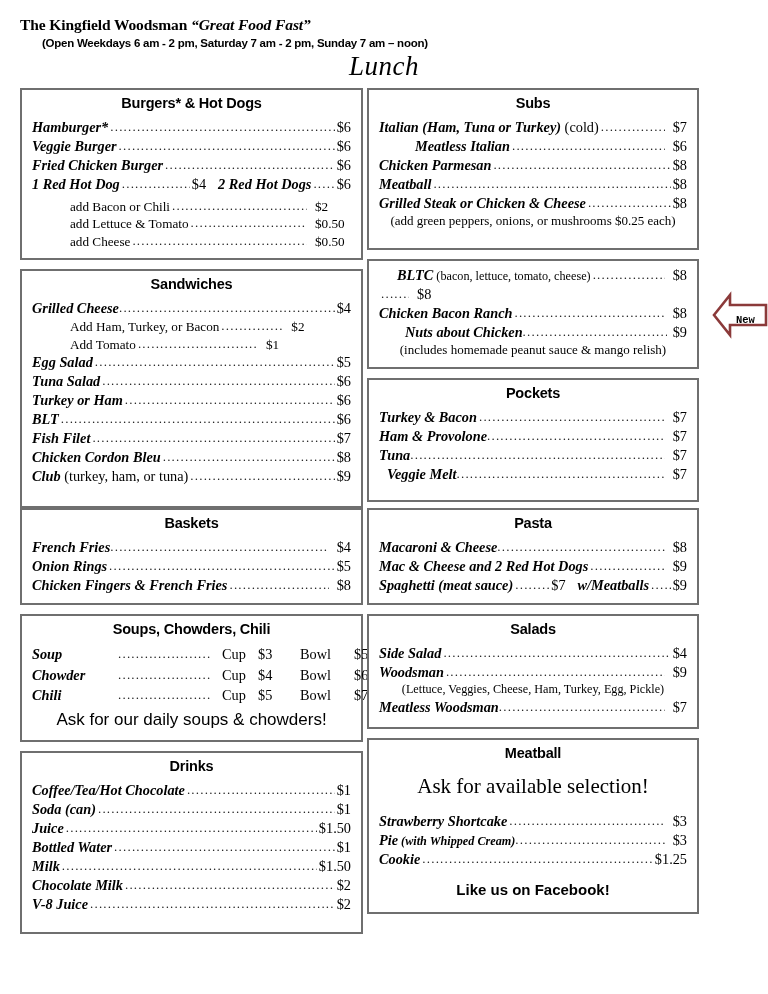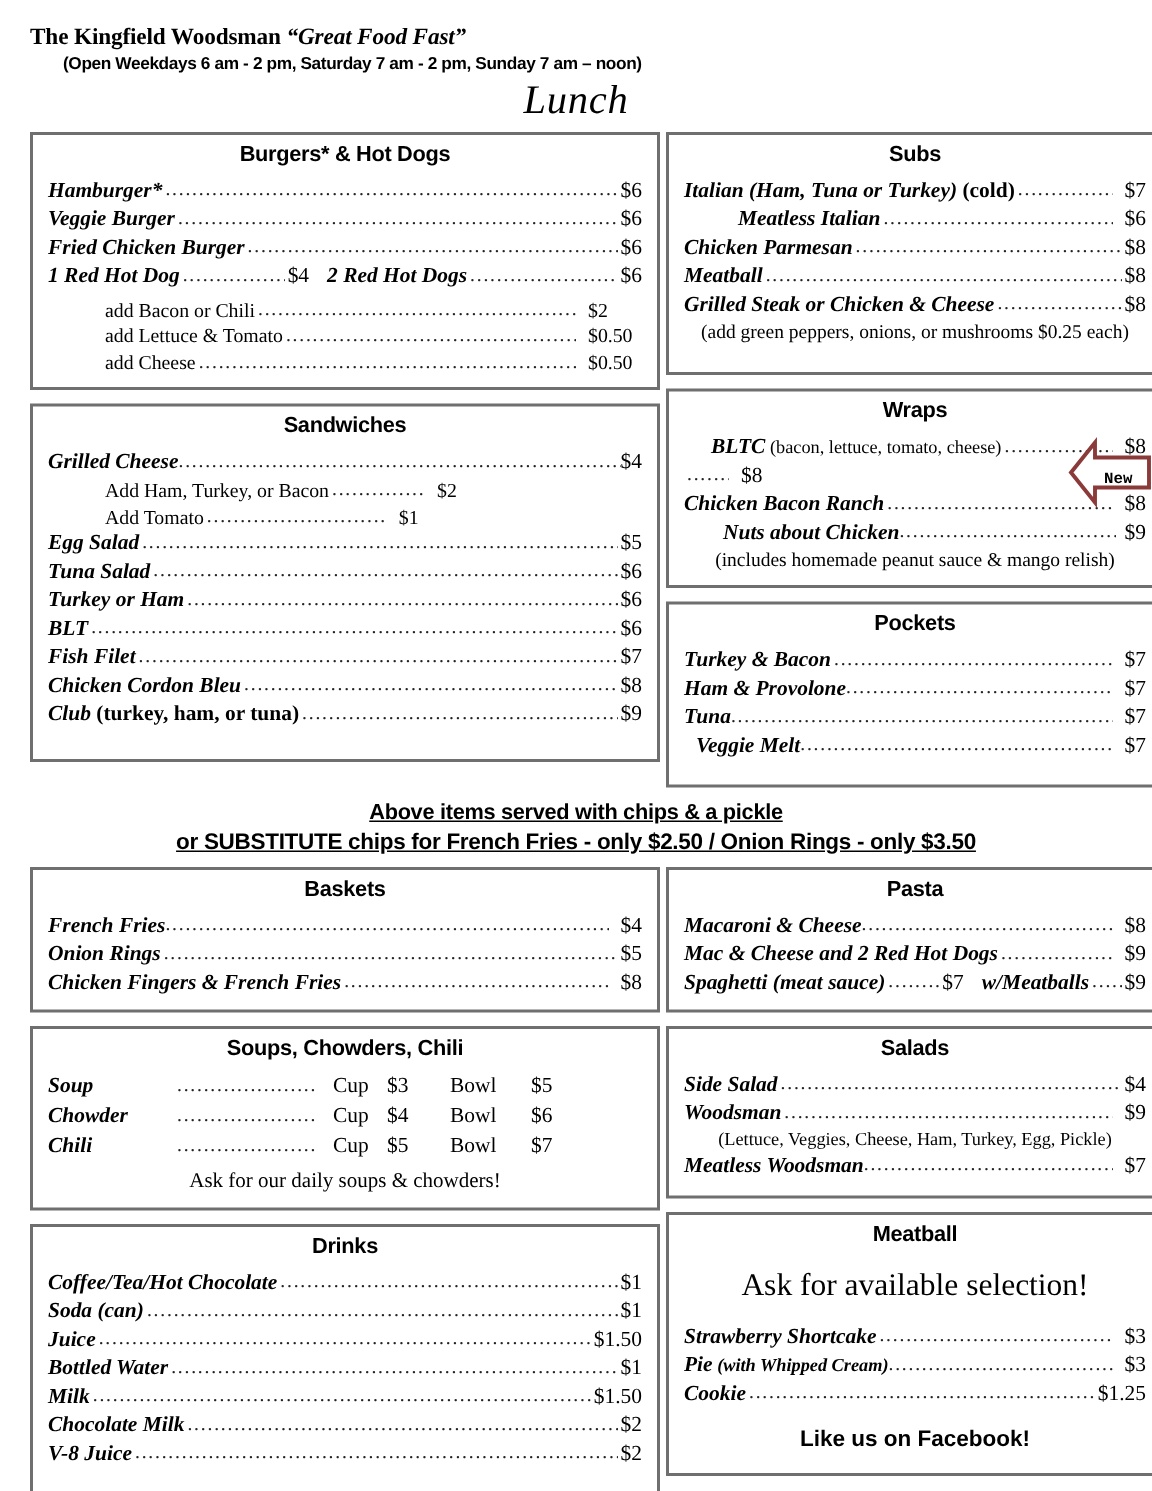--- a/index.html
+++ b/index.html
@@ -44,21 +44,21 @@
   .lunch {
     text-align: center;
     font-family: "Liberation Serif", serif;
     font-style: italic; font-size: 27px;
     margin: 2px 0 6px 0; letter-spacing: 0.5px;
   }
 
   
   .cols { display: flex; gap: 4px; }
   .col { display: flex; flex-direction: column; gap: 9px; }
-  .col-left { width: 420px; }
+  .col-left { width: 343px; }
   .col-right { width: 332px; }
 
   .box {
     border: 2.5px solid #6f6f6f;
     background: #fff;
     padding: 5px 10px 8px 10px;
     position: relative;
   }
   .box-title {
     text-align: center;
@@ -69,21 +69,21 @@
     letter-spacing: -0.2px;
   }
 
   
   .line {
     display: flex; align-items: baseline;
     font-size: 14.3px; line-height: 1.33;
     white-space: nowrap;
   }
   .line .nm { font-style: italic; font-weight: bold; }
-  .line .nm .reg { font-style: normal; font-weight: bold; }
+  .line .nm .reg { font-style: normal; font-weight: normal; }
   .line .nm .sm { font-size: 12.2px; font-style: normal; font-weight: normal; }
   .line .nm .smi { font-size: 12.2px; font-style: italic; font-weight: bold; }
   .dots {
     flex: 1 1 auto;
     overflow: hidden;
     margin: 0 2px;
     position: relative; top: -1px;
     font-size: 13px;
     letter-spacing: 1.2px;
     color: #222;
@@ -307,21 +307,20 @@
         </div>
         <div class="line">
           <span class="nm"><span>Grilled Steak or Chicken &amp; Cheese</span></span>
           <span class="dots"></span>
           <span class="price">$8</span>
         </div>
         <div class="note">(add green peppers, onions, or mushrooms $0.25 each)</div>
       </div>
 
       <div class="box">
-        <div class="box-title">Wraps</div>
 
         <div class="line" style="padding-left:18px;">
           <span class="nm"><span>BLTC</span><span class="sm"> (bacon, lettuce, tomato, cheese)</span></span>
           <span class="dots"></span>
           <span class="price pad">$8</span>
         </div>
         <div class="line">
           <span class="dots" style="flex:0 0 28px;"></span>
           <span class="price pad">$8</span>
         </div>
@@ -358,24 +357,20 @@
         <div class="line" style="padding-left:8px;">
           <span class="nm">Veggie Melt</span>
           <span class="dots" style="margin-left:0;"></span>
           <span class="price pad">$7</span>
         </div>
       </div>
 
     </div>
   </div>
 
-  <div class="banner">
-    <div class="b1">Above items served with chips &amp; a pickle</div>
-    <div class="b2">or SUBSTITUTE chips for French Fries - only $2.50 / Onion Rings - only $3.50</div>
-  </div>
 
   <div class="cols">
 
     <div class="col col-left">
 
       <div class="box">
         <div class="box-title">Baskets</div>
         <div class="line">
           <span class="nm">French Fries</span>
           <span class="dots" style="margin-left:0;"></span>
@@ -412,21 +407,21 @@
           <span class="bowl-p">$6</span>
         </div>
         <div class="soup-row">
           <span class="nm">Chili</span>
           <span class="dots"></span>
           <span class="cu">Cup</span>
           <span class="cup-p">$5</span>
           <span class="bw">Bowl</span>
           <span class="bowl-p">$7</span>
         </div>
-        <div class="note" style="font-family:Liberation Serif, serif;font-size:14px;margin-top:4px;">Ask for our daily soups &amp; chowders!</div>
+        <div class="note" style="font-family:Liberation Sans, sans-serif;font-size:17px;margin-top:4px;">Ask for our daily soups &amp; chowders!</div>
       </div>
 
       <div class="box" style="padding-bottom:18px;">
         <div class="box-title">Drinks</div>
         <div class="line">
           <span class="nm">Coffee/Tea/Hot Chocolate</span>
           <span class="dots"></span>
           <span class="price">$1</span>
         </div>
         <div class="line">

